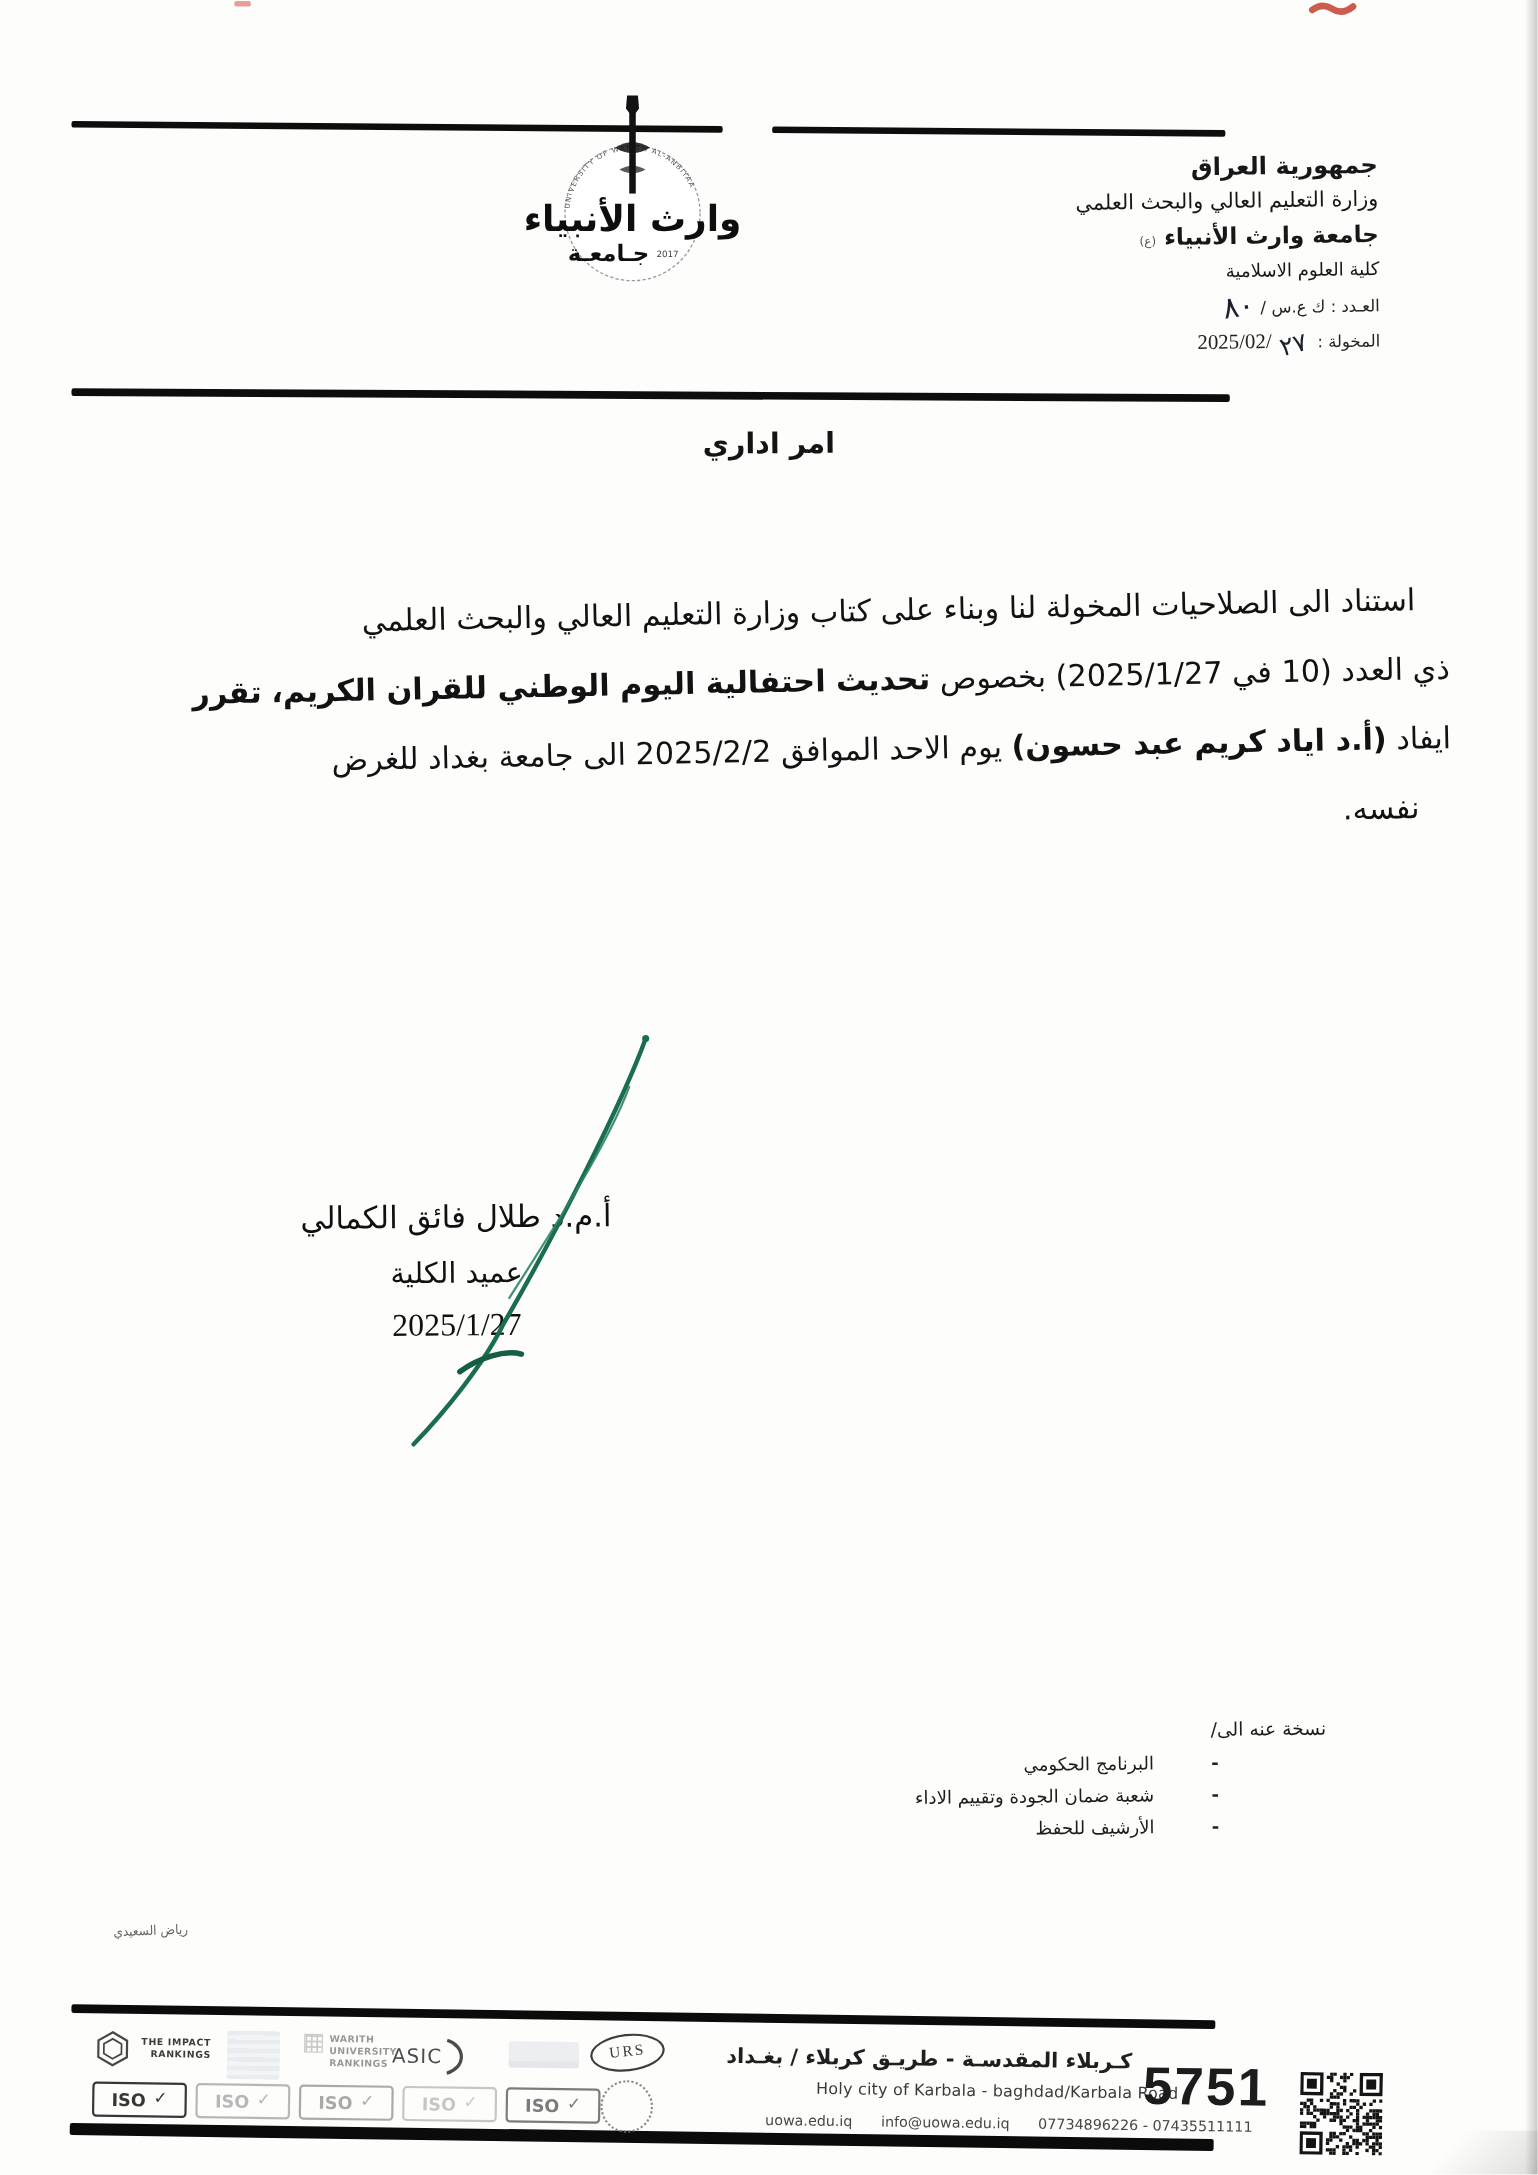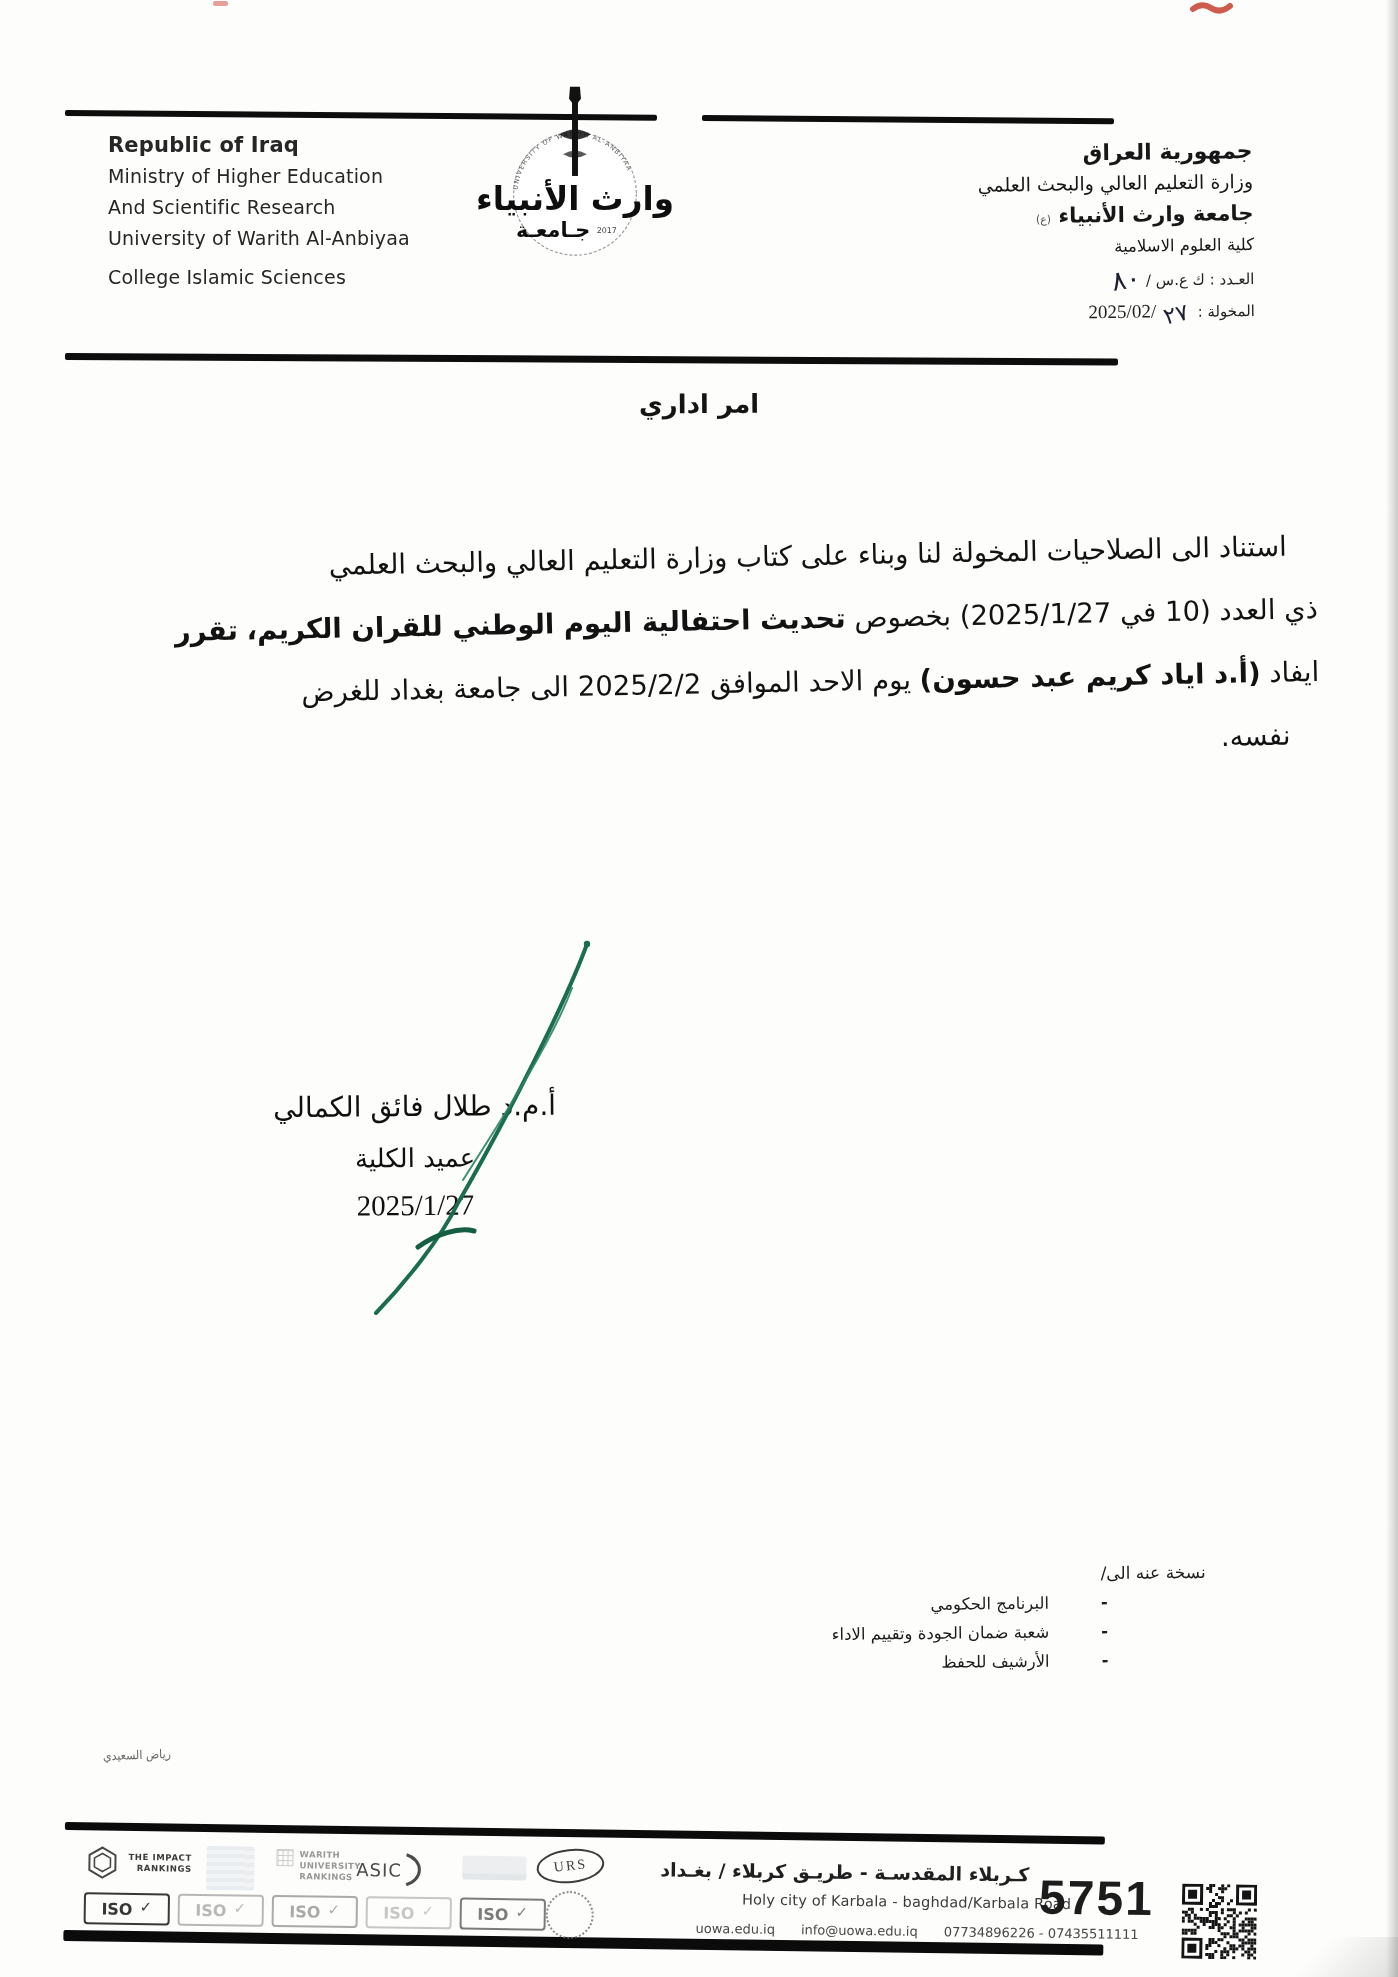--- a/index.html
+++ b/index.html
@@ -118,27 +118,20 @@
 </style>
 </head>
 <body>
 
 <div class="page">
 
   <div class="rule rule1a"></div>
   <div class="rule rule1b"></div>
   <div class="rule rule2"></div>
 
-  <div class="lh-en">
-    <div class="l0">Republic of Iraq</div>
-    <div>Ministry of Higher Education</div>
-    <div>And Scientific Research</div>
-    <div>University of Warith Al-Anbiyaa</div>
-    <div class="l4">College Islamic Sciences</div>
-  </div>
 
   <svg class="logo" viewBox="0 0 200 180">
     <circle cx="100" cy="112" r="62" fill="#ffffff" stroke="#9a9a9a" stroke-width="1.2" stroke-dasharray="3 2"></circle>
     <path id="logoArc" d="M 42 112 A 58 58 0 1 1 158 112" fill="none"></path>
     <text font-size="6.5" fill="#5a5a5a" letter-spacing="1.2">
       <textPath href="#logoArc" startOffset="4">UNIVERSITY OF WARITH AL-ANBIYAA</textPath>
     </text>
     <g>
       <path d="M95 4 L105 4 L106 16 L100 24 L94 16 Z" fill="#121212"></path>
       <rect x="97" y="20" width="6" height="74" fill="#121212"></rect>

